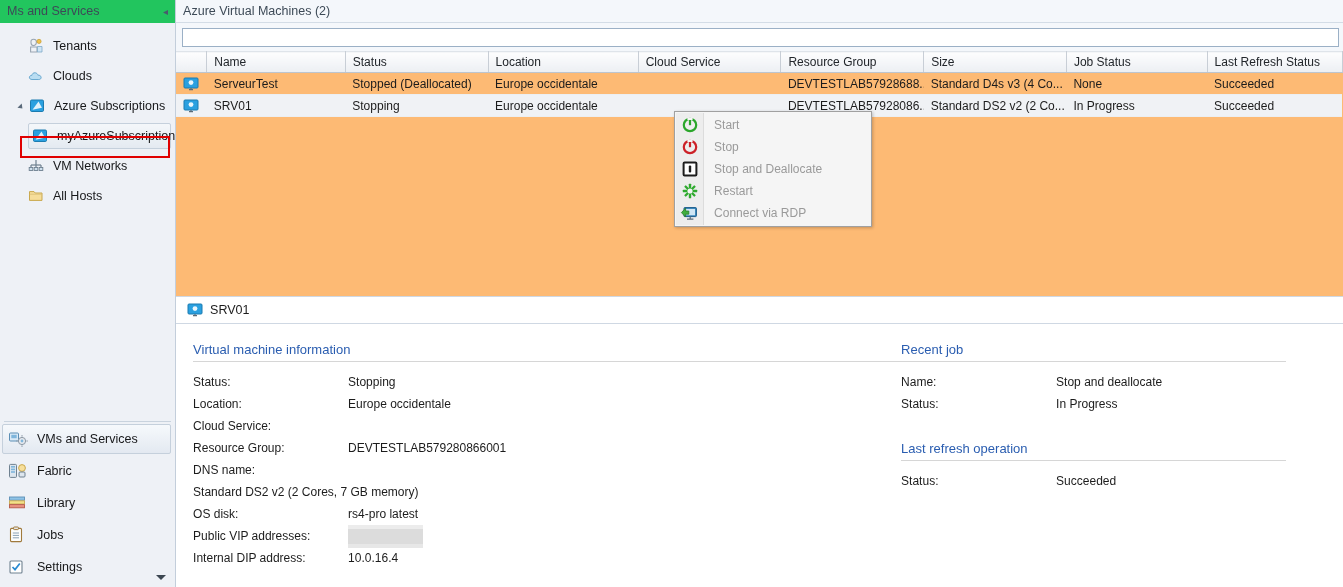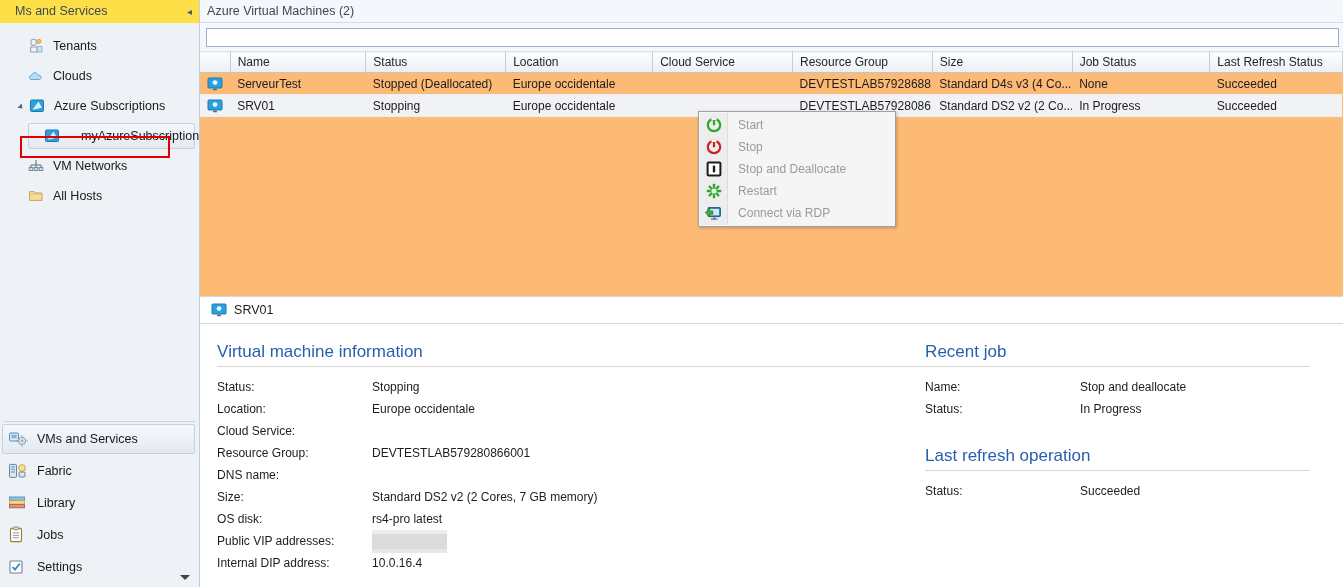--- a/index.html
+++ b/index.html
@@ -18,23 +18,23 @@
   
   #sidebar {
     width: 236px; height: 587px;
     background: #eef1f6;
     border-right: 1px solid #c3cedb;
     position: relative;
     display: flex; flex-direction: column;
   }
   .sb-header {
     height: 23px; line-height: 23px;
-    padding-left: 16px;
+    padding-left: 8px;
     font-size: 12.5px; color: #3d4a57;
-    background: #fde047;
+    background: #22c55e;
     display: flex; align-items: center; justify-content: space-between;
   }
   .sb-header .title { padding-left: 0px; margin-left: -1px; }
   .sb-header .collapse { padding-right: 7px; color: #4a5b6d; font-size: 10px; }
 
   .sb-tree { flex: 0 0 auto; padding-top: 8px; position: relative; }
   .tree-row {
     height: 30px; display: flex; align-items: center;
     padding-left: 10px; font-size: 12.5px; color: #17181a;
     position: relative;
@@ -54,21 +54,21 @@
   }
   .tree-ico { width: 18px; height: 16px; margin-right: 7px; flex:0 0 18px; position: relative; }
   .tree-label { white-space: nowrap; }
 
   .sel-pill {
     position: absolute; left: 28px; right: 4px; top: 2px; bottom: 2px;
     background: linear-gradient(#f4f7fa,#e4eaf1);
     border: 1px solid #c5d0dc; border-radius: 2px;
   }
   .sel-pill + * { position: relative; }
-  .tree-row.selected .tree-ico, .tree-row.selected .tree-label { position: relative; z-index: 2; margin-left: 12px; }
+  .tree-row.selected .tree-ico, .tree-row.selected .tree-label { position: relative; z-index: 2; }
 
   .redbox {
     position: absolute;
     left: 20px; top: 113px; width: 150px; height: 22px;
     border: 2px solid #e00000;
     z-index: 5; pointer-events: none;
   }
 
   .sb-spacer { flex: 1 1 auto; }
   .sb-nav { padding-bottom: 4px; position: relative; }
@@ -160,21 +160,21 @@
   .detail-pane { flex: 1 1 auto; background: #fff; position: relative; overflow: hidden; }
   .detail-title {
     height: 27px; display: flex; align-items: center; padding-left: 11px;
     border-bottom: 1px solid #cfd8e3; font-size: 12.5px; color: #1c1c1c;
   }
   .detail-title .vm-icon { margin-right: 7px; }
   .detail-body { display: flex; padding-top: 18px; }
   .col-left { width: 725px; padding-left: 17px; }
   .col-right { width: 385px; padding-left: 0px; }
   .sec-head {
-    font-size: 17px; color: #2a5db0; padding-bottom: 4px;
+    font-size: 13px; color: #2a5db0; padding-bottom: 4px;
     border-bottom: 1px solid #d6d6d6; margin-bottom: 9px;
   }
   .kv { display: flex; font-size: 12px; line-height: 22px; color: #1c1c1c; }
   .kv .k { width: 155px; flex: 0 0 155px; }
   .kv .v { white-space: nowrap; }
   .redact { display:inline-block; width: 75px; height: 15px; background: #dcdcdc;
             box-shadow: 0 -4px 0 0 #ececec, 0 4px 0 0 #e7e7e7; vertical-align: middle; }
   .sec-gap { height: 26px; }
 </style>
 </head>
@@ -441,21 +441,20 @@
           </div>
           <div class="kv">
             <span class="k">Resource Group:</span>
             <span class="v">DEVTESTLAB579280866001</span>
           </div>
           <div class="kv">
             <span class="k">DNS name:</span>
             <span class="v"></span>
           </div>
           <div class="kv">
-            <span class="k">Size:</span>
             <span class="v">Standard DS2 v2 (2 Cores, 7 GB memory)</span>
           </div>
           <div class="kv">
             <span class="k">OS disk:</span>
             <span class="v">rs4-pro latest</span>
           </div>
           <div class="kv">
             <span class="k">Public VIP addresses:</span>
             <span class="v"><span class="redact"></span></span>
           </div>

